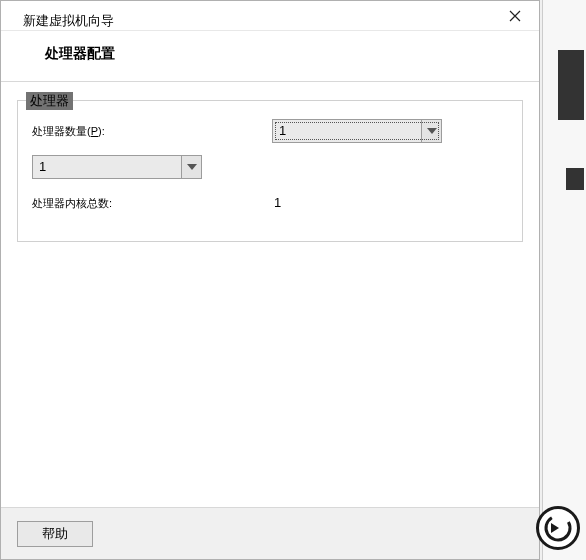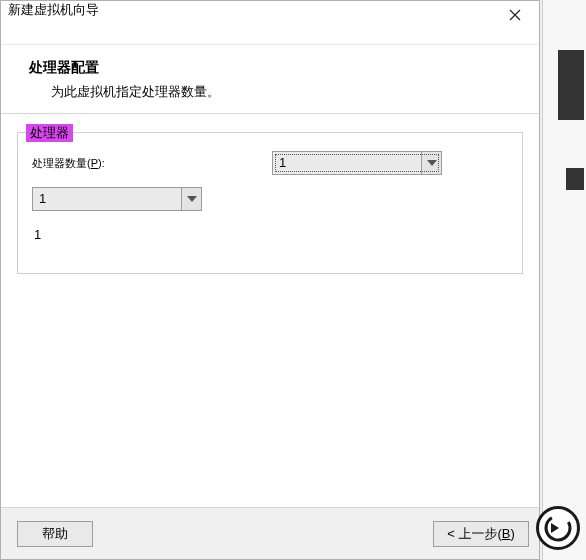--- a/index.html
+++ b/index.html
@@ -16,36 +16,36 @@
       position: absolute;
       left: 0; top: 0;
       width: 540px;
       height: 560px;
       background: #fff;
       border: 1px solid #b0b0b0;
       display: flex;
       flex-direction: column;
     }
     .titlebar {
-      height: 44px;
-      display: flex;
-      align-items: flex-start;
-      padding: 0 4px 0 7px;
+      height: 30px;
+      display: flex;
+      align-items: flex-end;
+      padding: 0 4px 0 22px;
       border-bottom: 1px solid #e8e8e8;
       font-size: 13px;
     }
     .titlebar .title { flex: 1; }
     .titlebar .close {
       width: 40px; height: 28px;
       display: flex; align-items: center; justify-content: center;
       font-family: Arial, sans-serif;
       font-size: 15px;
     }
     .header {
-      padding: 14px 18px 12px 28px;
+      padding: 14px 18px 12px 44px;
       border-bottom: 1px solid #d8d8d8;
     }
     .header .h1 {
       font-size: 14px;
       font-weight: bold;
       margin-bottom: 6px;
     }
     .header .h2 {
       font-size: 13px;
       text-indent: 22px;
@@ -57,21 +57,21 @@
     }
     .group {
       position: relative;
       border: 1px solid #d0d0d0;
       padding: 18px 14px 14px 14px;
     }
     .group .legend {
       position: absolute;
       top: -9px;
       left: 8px;
-      background: #d946ef;
+      background: #737373;
       padding: 0 4px;
       font-size: 13px;
     }
     .row {
       display: flex;
       align-items: center;
       margin-bottom: 12px;
       height: 24px;
     }
     .row .label {
@@ -178,21 +178,20 @@
       <span>
         <svg width="12" height="12" viewBox="0 0 12 12">
             <path d="M1 1 L11 11 M11 1 L1 11" stroke="#222" stroke-width="1.2" fill="none"></path>
           </svg>
       </span>
     </div>
   </div>
 
   <div class="header">
     <div class="h1">处理器配置</div>
-    <div class="h2">为此虚拟机指定处理器数量。</div>
   </div>
 
   <div class="body">
     <div class="group">
       <div class="legend">处理器</div>
 
       <div class="row">
         <div class="label">
           <span>处理器数量(</span><u>P</u><span>):</span>
         </div>
@@ -211,32 +210,30 @@
           <div class="val">1</div>
           <div class="btn">
             <svg viewBox="0 0 10 6">
                 <path d="M0 0 L5 6 L10 0 Z" fill="#555"></path>
               </svg>
           </div>
         </div>
       </div>
 
       <div class="row">
+        <div class="label">处理器内核总数:</div>
         <div class="readonly-val">1</div>
       </div>
 
     </div>
   </div>
 
   <div class="footer">
     <button class="btnf help">帮助</button>
     <div class="spacer"></div>
-    <button class="btnf">
-      <span>&lt; 上一步(</span><u>B</u><span>)</span>
-    </button>
   </div>
 
 </div>
 
 <div class="side">
   <div class="a"></div>
   <div class="b"></div>
 </div>
 
 <div class="watermark">

